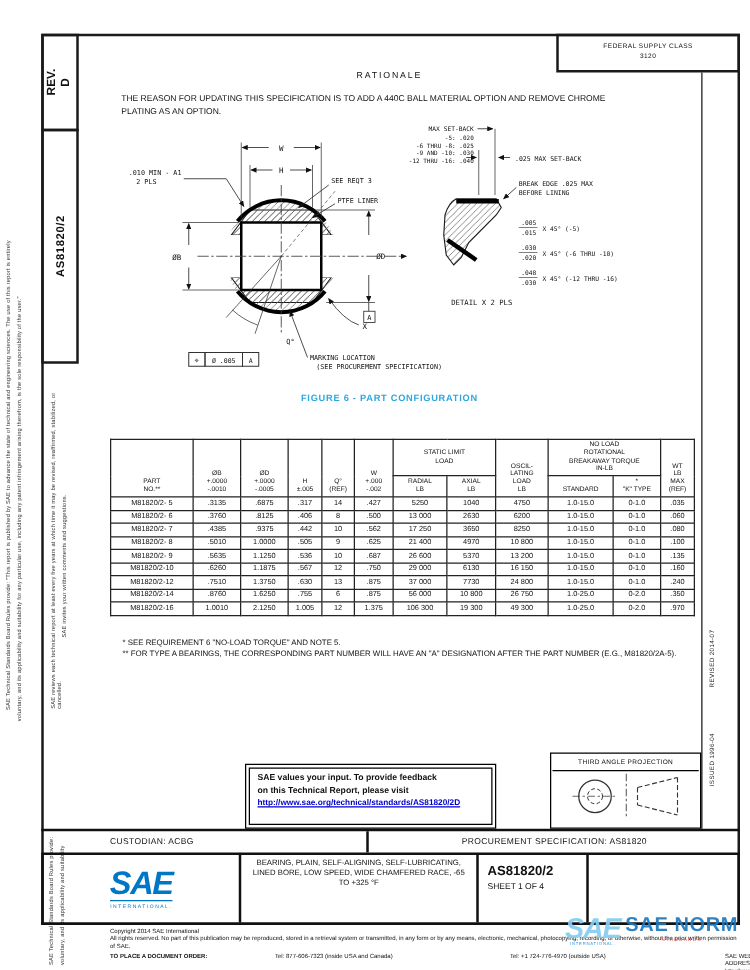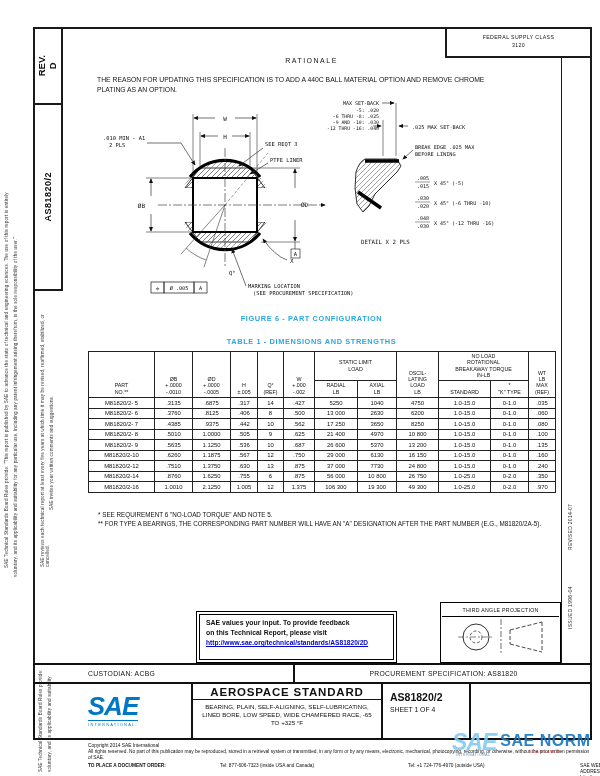--- a/index.html
+++ b/index.html
@@ -217,21 +217,20 @@
         <text x="366" y="124" font-size="5" text-anchor="end">.048</text>
         <text x="366" y="132" font-size="5" text-anchor="end">.030</text>
         <path d="M352,126 H367" stroke="#333" stroke-width="0.5"></path>
         <text x="371" y="129" font-size="5" text-anchor="start">X 45° (-12 THRU -16)</text>
       </g>
       <text x="298" y="148" font-size="5.8" text-anchor="start">DETAIL X   2 PLS</text>
     </g>
   </svg>
 
   <div class="caption" style="left:63px; top:314px; width:497px;">FIGURE 6 - PART CONFIGURATION</div>
-  <div class="caption" style="left:63px; top:337px; width:497px;">TABLE 1 - DIMENSIONS AND STRENGTHS</div>
 
   <table class="spec-table">
     <colgroup>
       <col style="width:66px">
         <col style="width:38px">
         <col style="width:38px">
         <col style="width:27px">
       <col style="width:26px">
         <col style="width:31px">
         <col style="width:43px">
@@ -445,21 +444,20 @@
         <span>PROCUREMENT SPECIFICATION: AS81820</span>
       </div>
   </div>
 
   <div class="abs title-block">
     <div class="tb-logo">
       <div class="sae-logo">SAE</div>
       <div class="sae-logo-sub">INTERNATIONAL.</div>
     </div>
     <div class="tb-center">
-      <div class="tb-heading">AEROSPACE STANDARD</div>
       <div class="tb-title">BEARING, PLAIN, SELF-ALIGNING, SELF-LUBRICATING, LINED BORE, LOW SPEED, WIDE CHAMFERED RACE, -65 TO +325 °F</div>
     </div>
     <div class="tb-num">
       <div class="tb-docnum">AS81820/2</div>
       <div class="tb-sheet">SHEET 1 OF 4</div>
     </div>
   </div>
 
   <div class="abs copyright">
     <div>Copyright 2014 SAE International</div>

